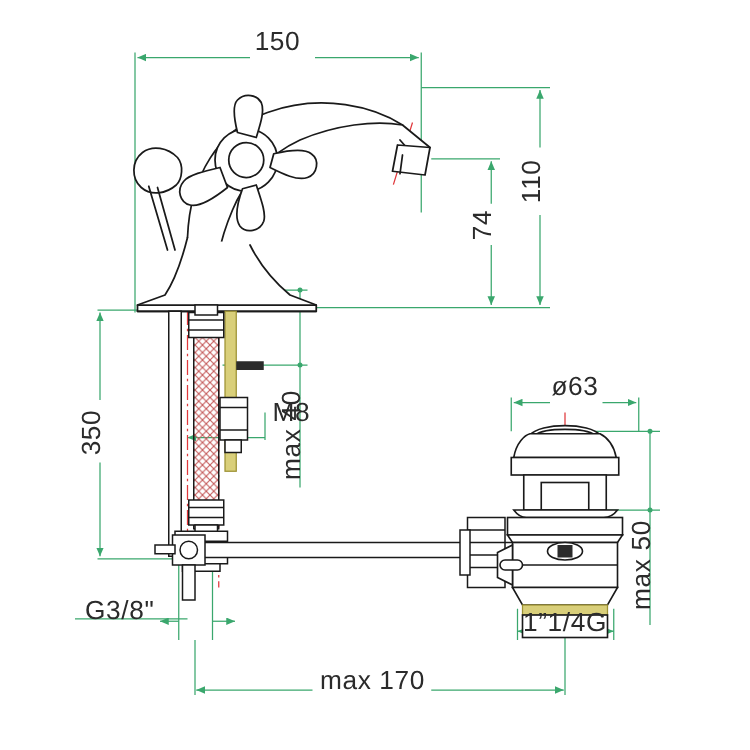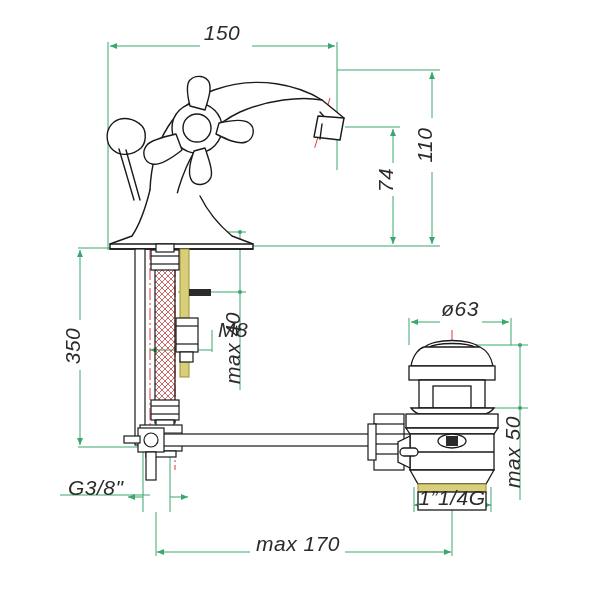--- a/index.html
+++ b/index.html
@@ -7,21 +7,20 @@
     padding: 0;
     background: #ffffff;
   }
   #canvas {
     position: relative;
     width: 600px;
     height: 600px;
     background: #ffffff;
     font-family: "Liberation Sans", sans-serif;
     overflow: hidden;
-    font-style: italic;
   }
   #canvas svg {
     position: absolute;
     top: 0;
     left: 0;
     width: 600px;
     height: 600px;
   }
   .dim-text {
     font-family: "Liberation Sans", sans-serif;

